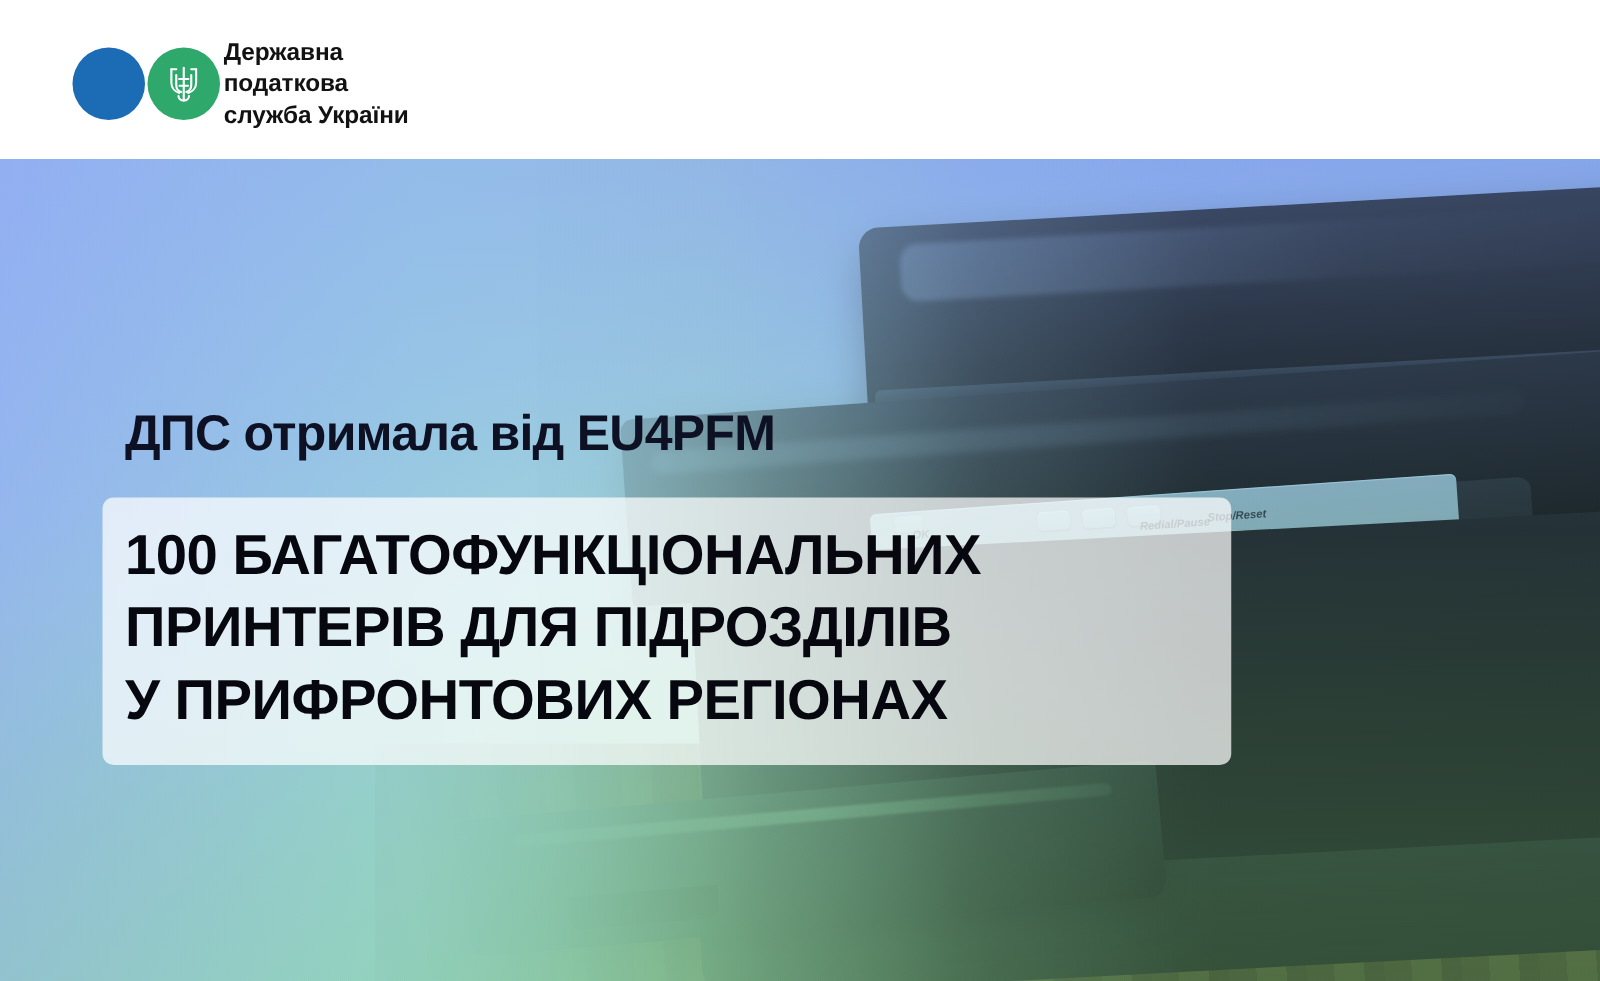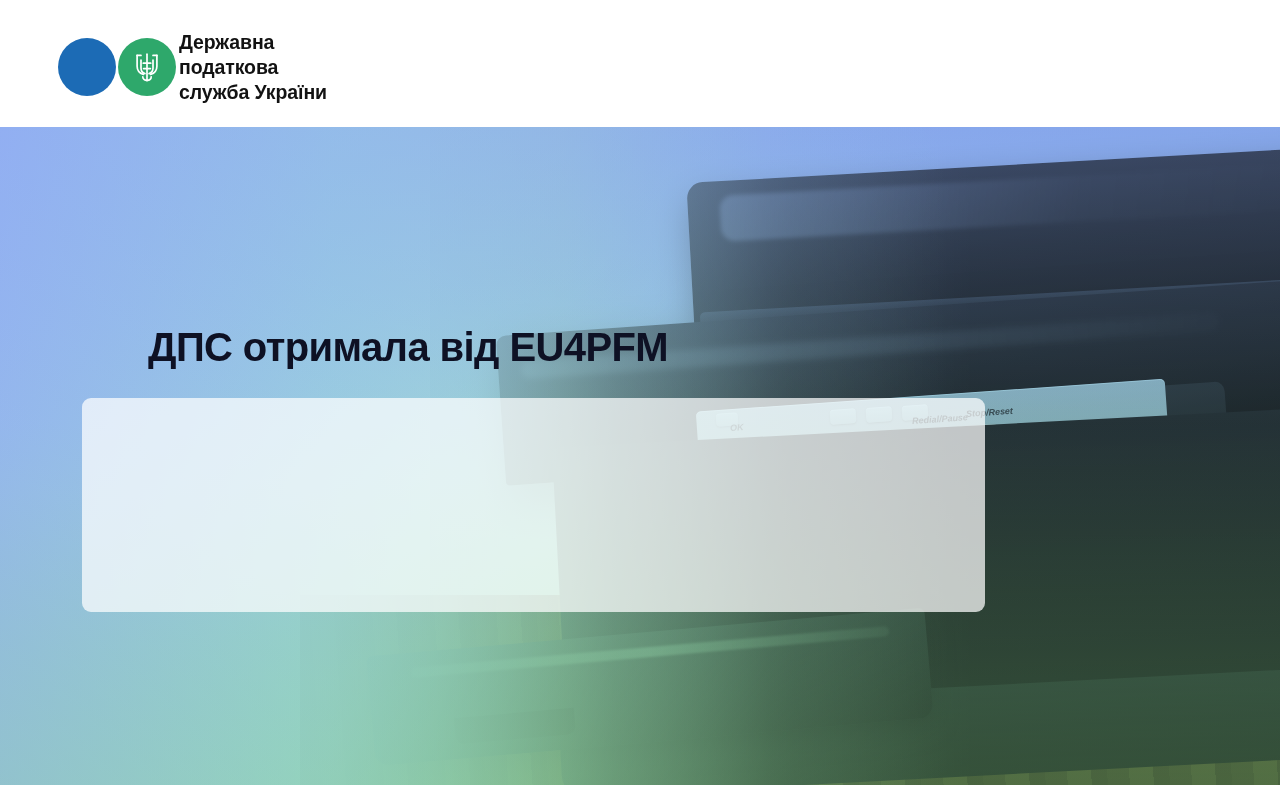--- a/index.html
+++ b/index.html
@@ -407,22 +407,25 @@
     <div class="output-tray"></div>
     <div class="tray-slot"></div>
     <div class="tray-notch"></div>
 
     <div class="photo-fade"></div>
     <div class="gradient-wash"></div>
     <div class="gradient-veil"></div>
     <div class="gradient-veil-v"></div>
 
     <div class="text-layer">
-      <div class="kicker" style="color: rgb(14, 17, 36); margin-left: 48px;">ДПС отримала від EU4PFM</div>
+      <div class="kicker" style="color: rgb(14, 17, 36);">ДПС отримала від EU4PFM</div>
       <div class="headline-panel" style="background: rgba(255, 255, 255, 0.72);"></div>
+      <div class="headline" style="color: rgb(7, 8, 15);">100 БАГАТОФУНКЦІОНАЛЬНИХ
+ПРИНТЕРІВ ДЛЯ ПІДРОЗДІЛІВ
+У ПРИФРОНТОВИХ РЕГІОНАХ</div>
     </div>
 
   </div>
 
   <div class="header-bar">
     <div class="logo-lockup">
       <div class="logo-circles">
         <div class="circle-blue" style="background: rgb(28, 107, 181);"></div>
         <div class="circle-green" style="background: rgb(46, 168, 107);"></div>
         <div class="trident">

